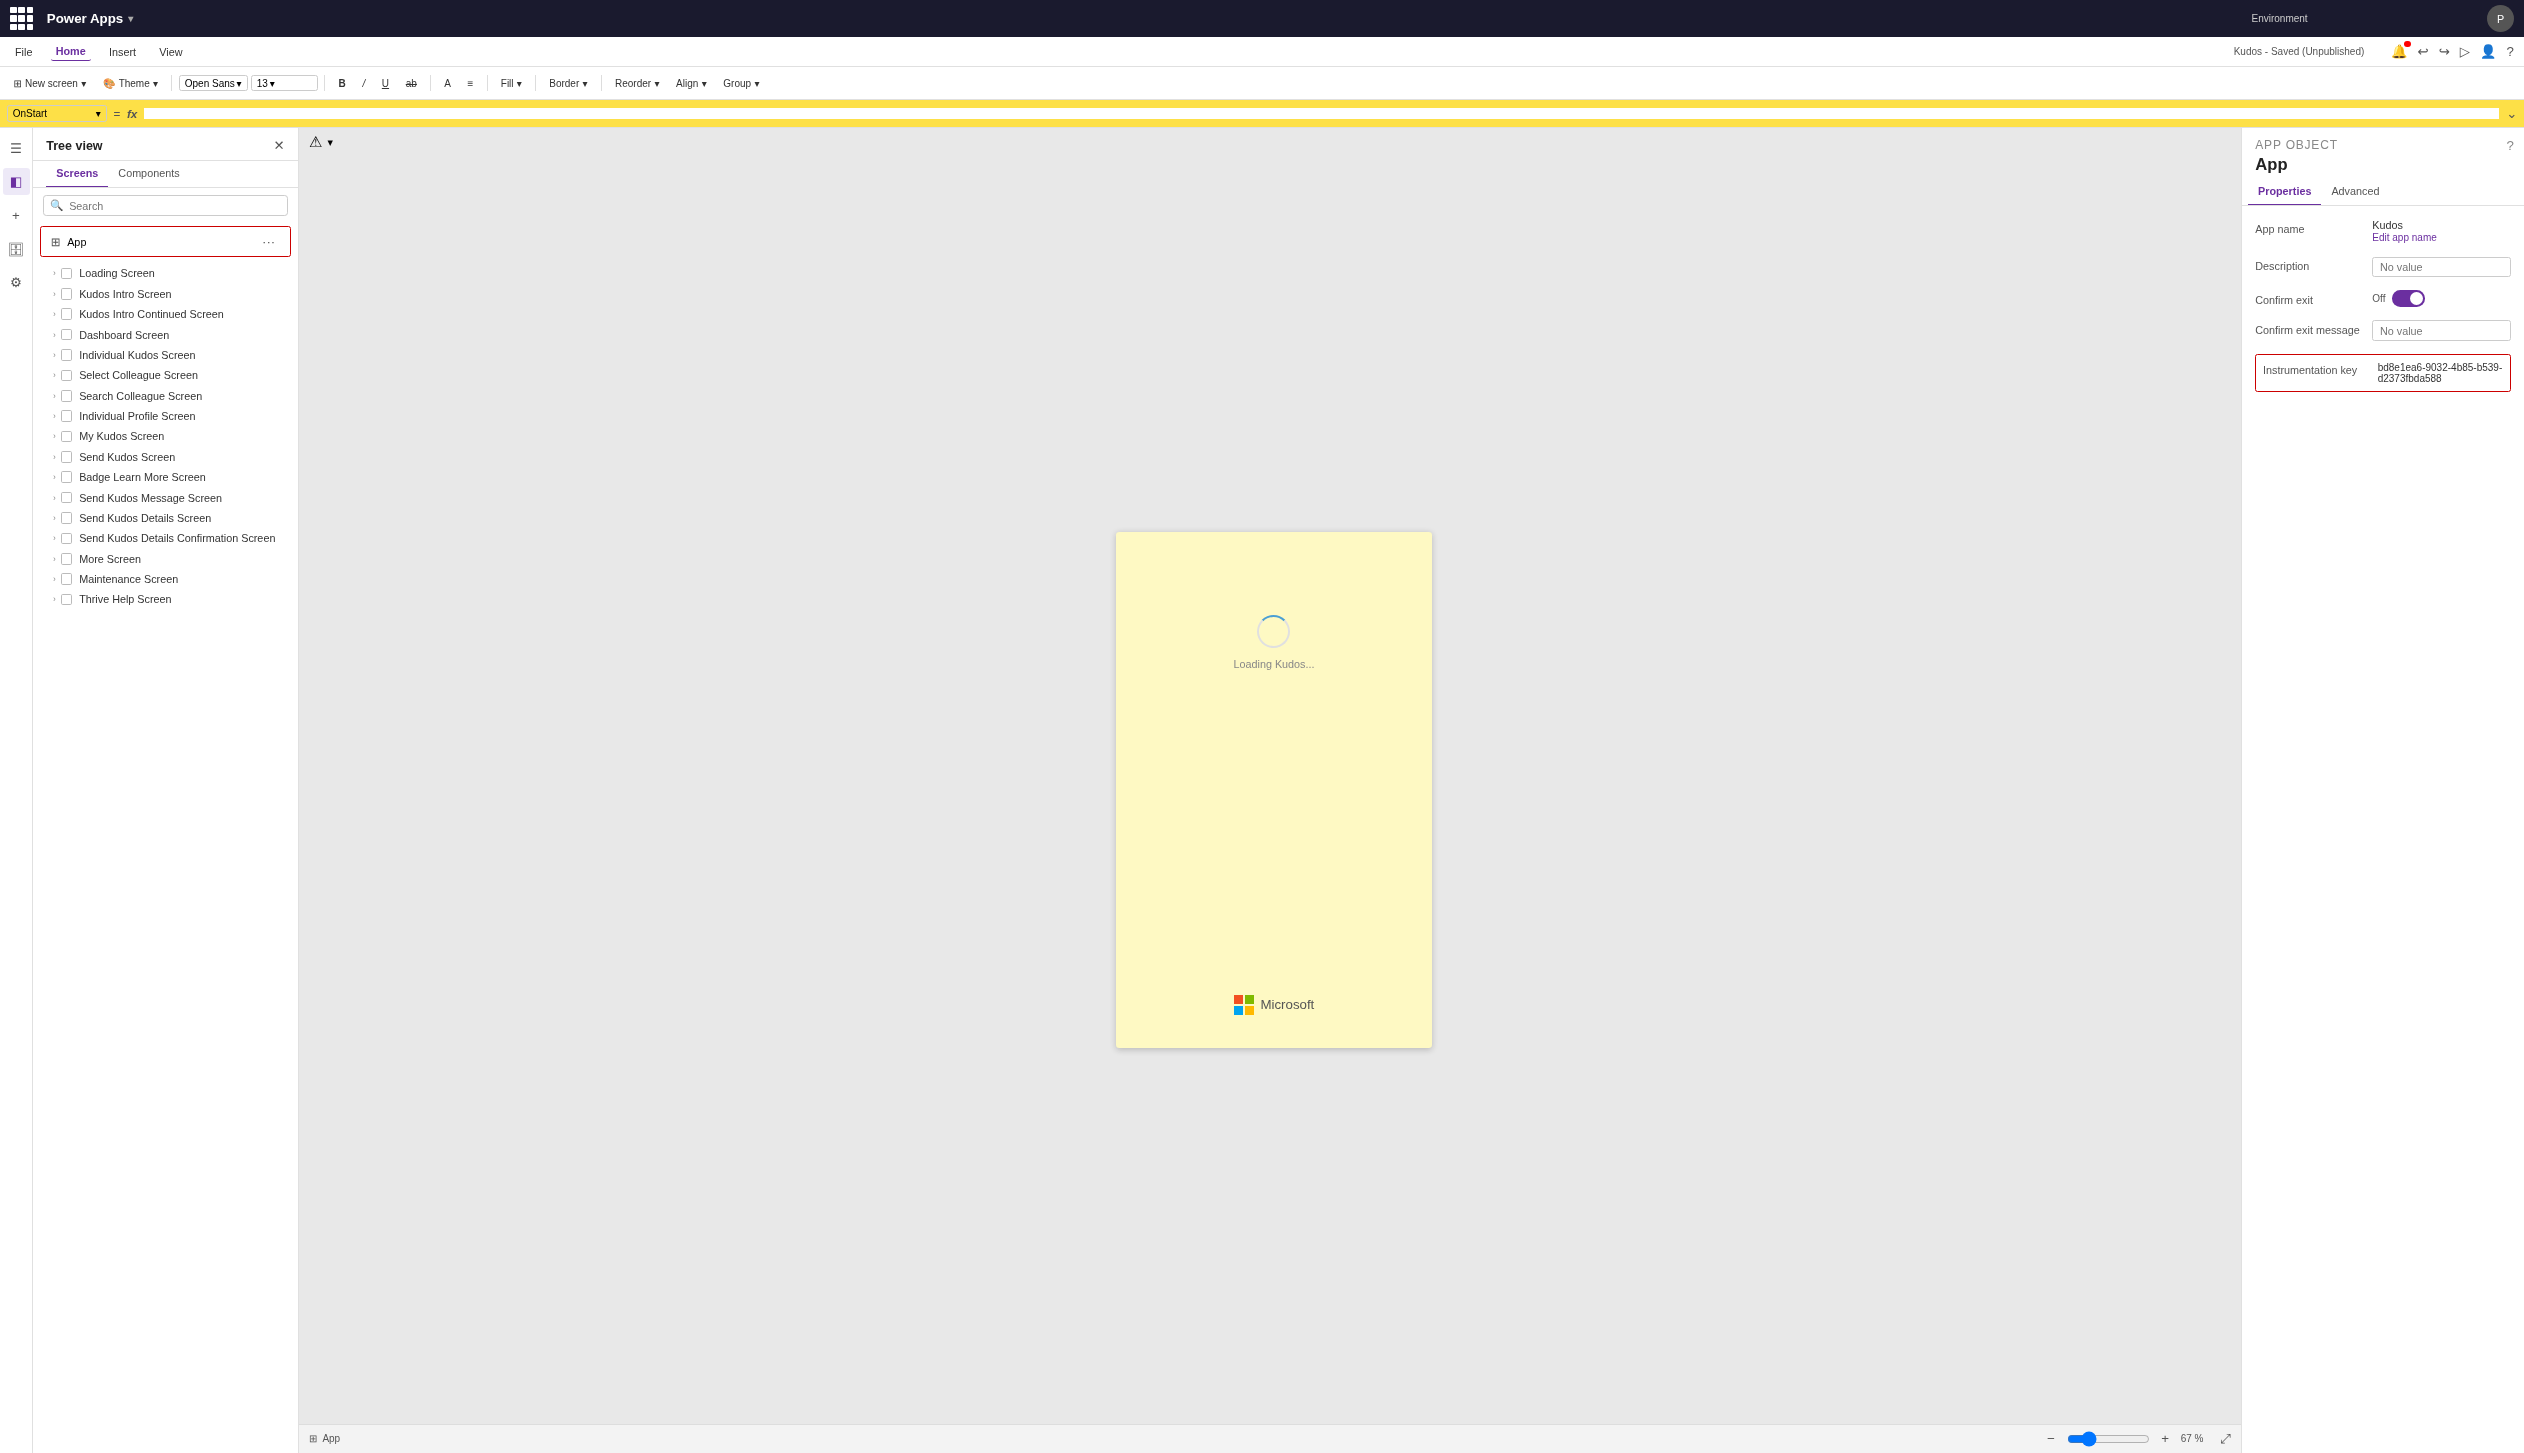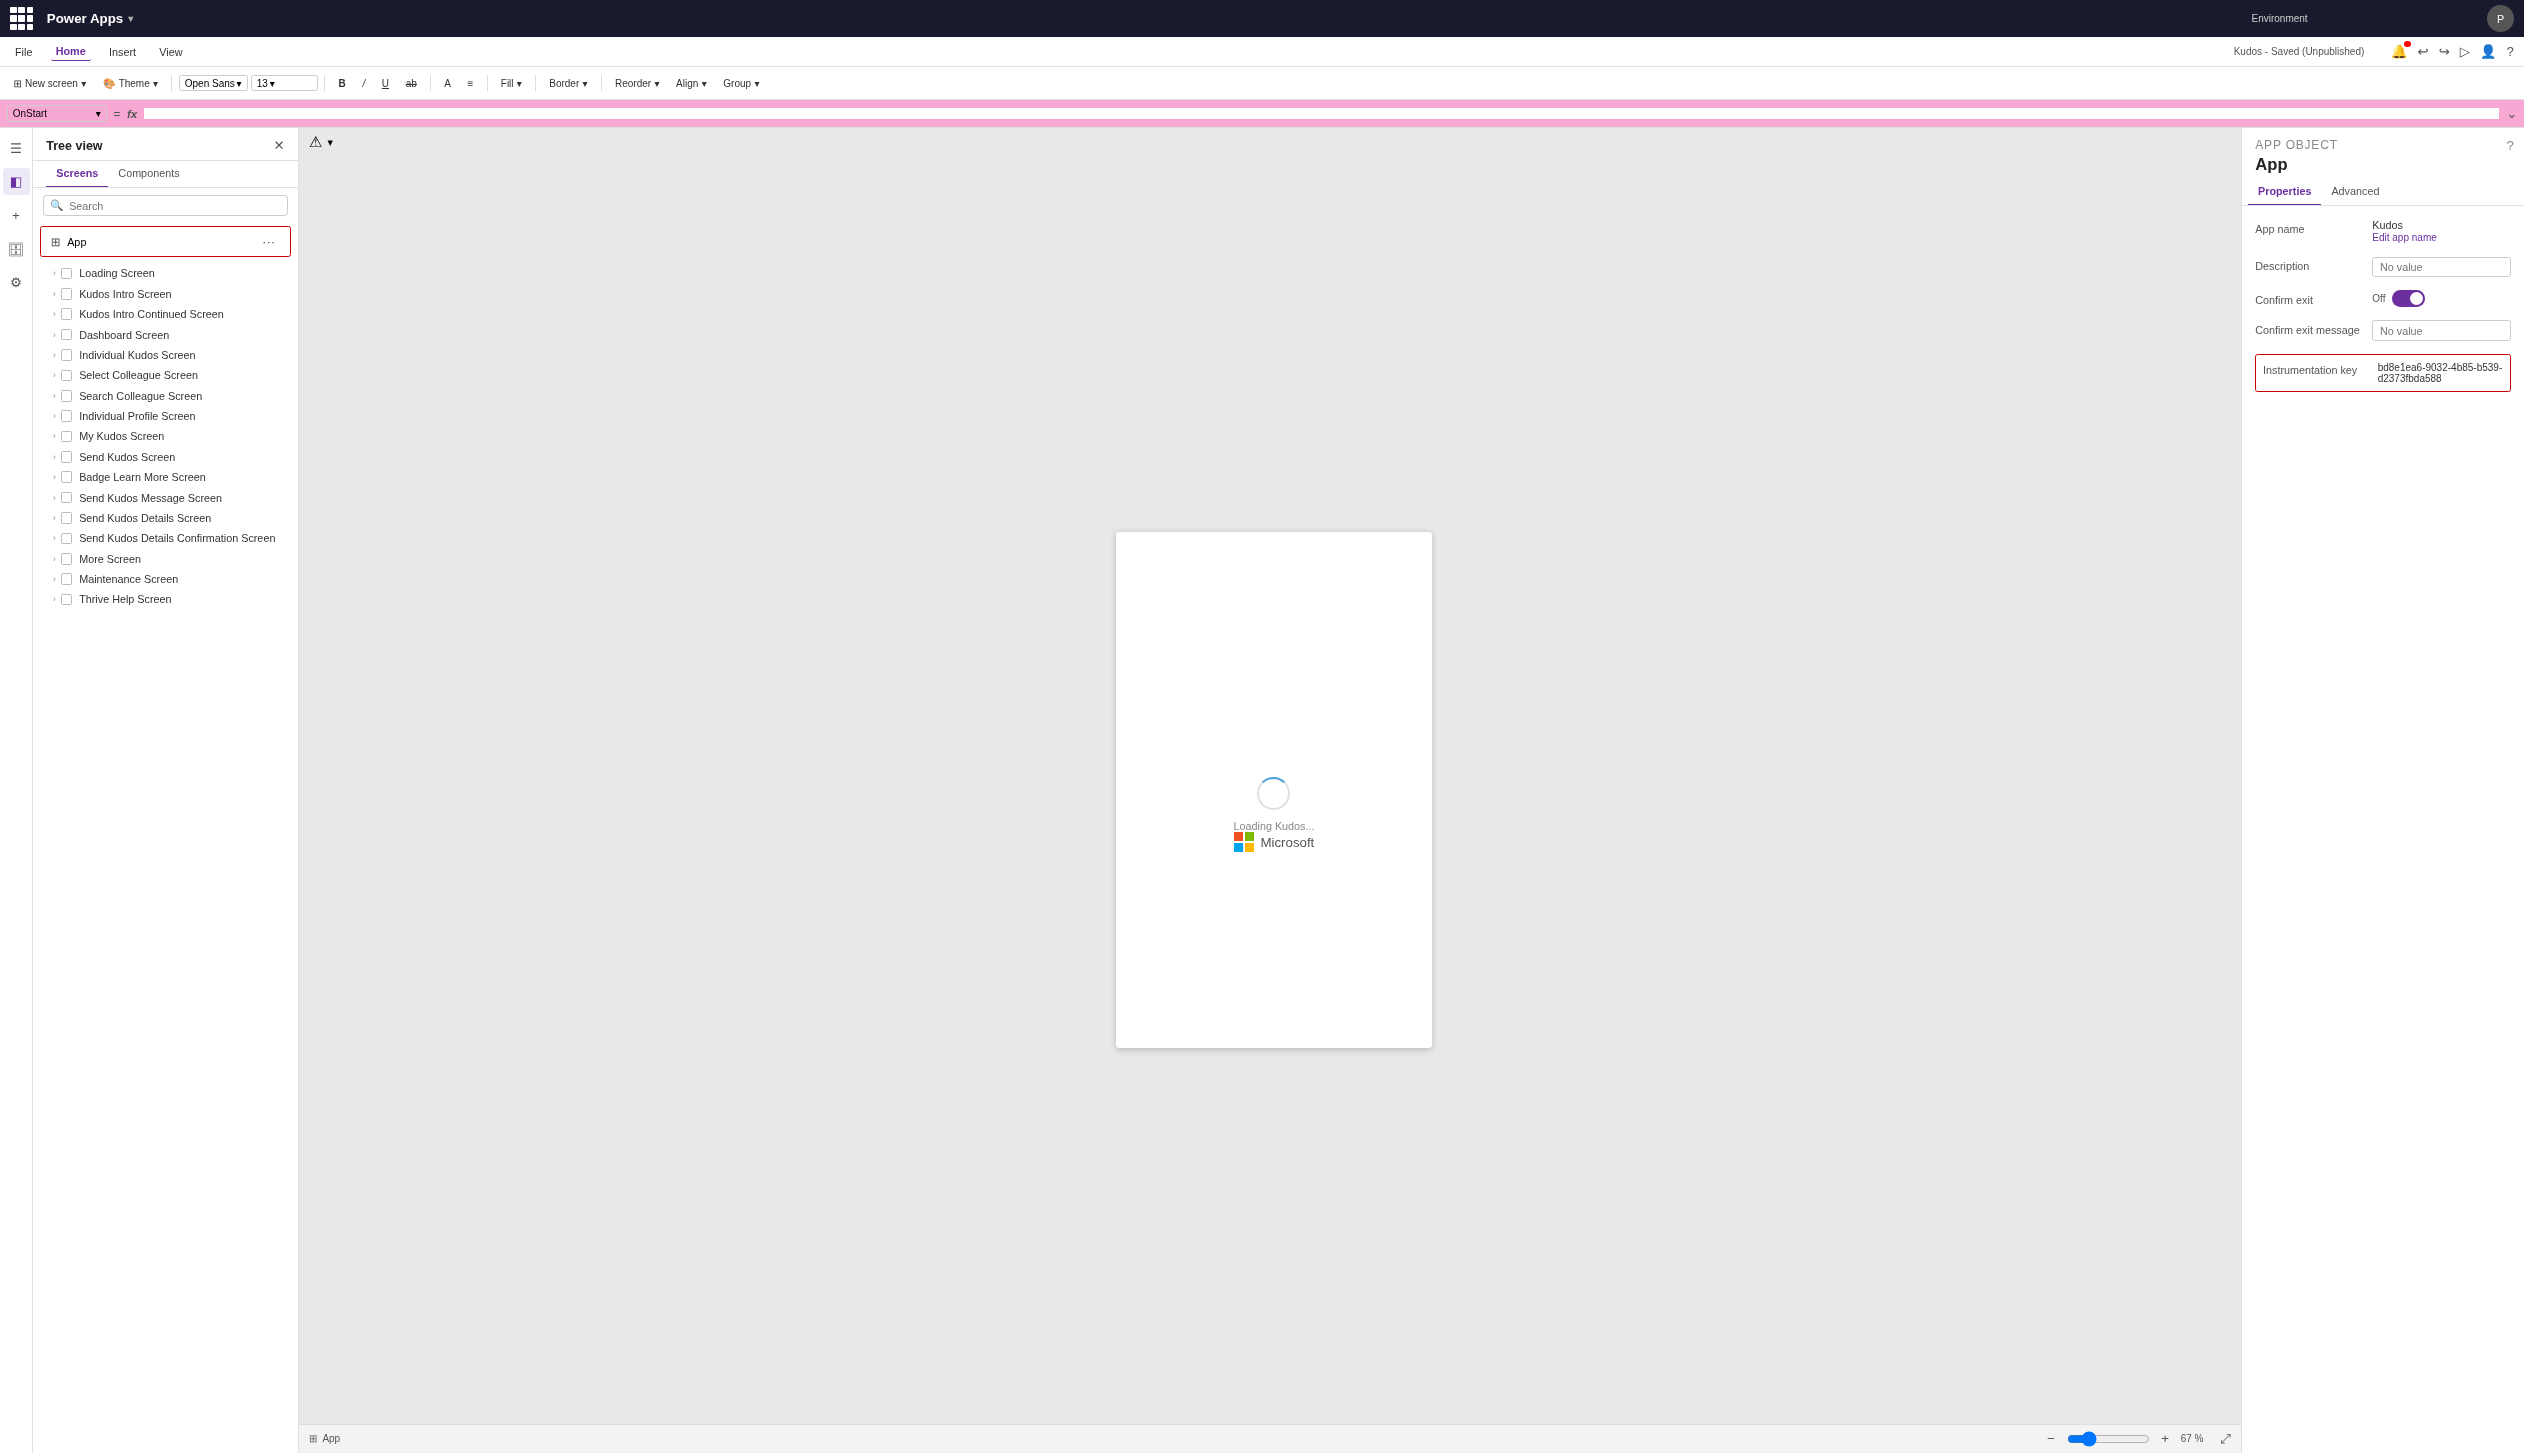--- a/index.html
+++ b/index.html
@@ -26,21 +26,21 @@
     .toolbar-icon.red-dot { position: relative; }
     .red-dot-badge { position: absolute; top: -3.3px; right: -3.3px; background: red; width: 6.7px; height: 6.7px; border-radius: 50%; }
 
     
     .toolbar { background: #fff; display: flex; align-items: center; height: 33px; padding: 0 6.7px; border-bottom: 0.8px solid #e0e0e0; gap: 3.3px; flex-shrink: 0; }
     .toolbar-btn { display: flex; align-items: center; gap: 3.3px; padding: 3.3px 6.7px; border-radius: 2.5px; cursor: pointer; font-size: 10px; color: #333; border: none; background: transparent; }
     .toolbar-separator { width: 0.8px; height: 16.6px; background: #ddd; margin: 0 3.3px; }
     .toolbar-dropdown { display: flex; align-items: center; gap: 1.7px; padding: 1.7px 5px; border: 0.8px solid #ccc; border-radius: 2.5px; cursor: pointer; min-width: 67px; font-size: 10px; }
 
     
-    .formula-bar { background: #f9a8d4; display: flex; align-items: center; height: 28px; padding: 0 6.7px; border-bottom: 0.8px solid #e0e0e0; gap: 6.7px; flex-shrink: 0; }
+    .formula-bar { background: #fde047; display: flex; align-items: center; height: 28px; padding: 0 6.7px; border-bottom: 0.8px solid #e0e0e0; gap: 6.7px; flex-shrink: 0; }
     .formula-selector { display: flex; align-items: center; gap: 3.3px; min-width: 100px; border: 0.8px solid #ccc; border-radius: 2.5px; padding: 1.7px 5px; cursor: pointer; font-size: 10px; }
     .formula-eq { font-size: 11.7px; color: #555; }
     .formula-fx { font-size: 11.7px; color: #555; font-style: italic; font-weight: 600; }
     .formula-input { flex: 1; border: none; outline: none; font-size: 10px; }
 
     
     .main-content { display: flex; flex: 1; overflow: hidden; }
 
     
     .icon-sidebar { width: 33px; background: #fff; border-right: 0.8px solid #e0e0e0; display: flex; flex-direction: column; align-items: center; padding: 6.7px 0; gap: 6.7px; flex-shrink: 0; }
@@ -70,21 +70,21 @@
     .screen-item { display: flex; align-items: center; padding: 4.2px 10px 4.2px 20px; cursor: pointer; }
     .screen-chevron { font-size: 8.3px; color: #888; margin-right: 5px; cursor: pointer; }
     .screen-checkbox { width: 11.7px; height: 11.7px; border: 0.8px solid #bbb; border-radius: 1.7px; margin-right: 6.7px; flex-shrink: 0; background: #fff; }
     .screen-label { font-size: 10.8px; color: #333; }
 
     
     .canvas-area { flex: 1; background: #e8e8e8; display: flex; flex-direction: column; overflow: hidden; position: relative; }
     .canvas-warning { display: flex; align-items: center; gap: 5px; padding: 5px 10px; }
     .warning-icon { font-size: 15px; }
     .canvas-content { flex: 1; display: flex; align-items: center; justify-content: center; }
-    .phone-frame { width: 316px; height: 516px; background: #ffffff; border-radius: 3.3px; box-shadow: 0 1.7px 6.7px rgba(0,0,0,0.2); display: flex; flex-direction: column; align-items: center; justify-content: center; padding: 33px 16.6px 33px; margin-left: 8px; }
+    .phone-frame { width: 316px; height: 516px; background: #fef9c3; border-radius: 3.3px; box-shadow: 0 1.7px 6.7px rgba(0,0,0,0.2); display: flex; flex-direction: column; align-items: center; justify-content: space-between; padding: 33px 16.6px 33px; margin-left: 8px; }
     .loading-spinner-wrapper { display: flex; flex-direction: column; align-items: center; gap: 10px; margin-top: 50px; }
     .spinner { width: 33px; height: 33px; border: 2.5px solid #e0e0e0; border-top: 2.5px solid #4a9fd4; border-radius: 50%; animation: spin 1s linear infinite; }
     @keyframes spin { to { transform: rotate(360deg); } }
     .loading-text { font-size: 10.8px; color: #888; }
     .microsoft-logo { display: flex; align-items: center; gap: 6.7px; }
     .ms-squares { display: grid; grid-template-columns: 1fr 1fr; gap: 1.7px; width: 20px; height: 20px; }
     .ms-sq1 { background: #f25022; }
     .ms-sq2 { background: #7fba00; }
     .ms-sq3 { background: #00a4ef; }
     .ms-sq4 { background: #ffb900; }

